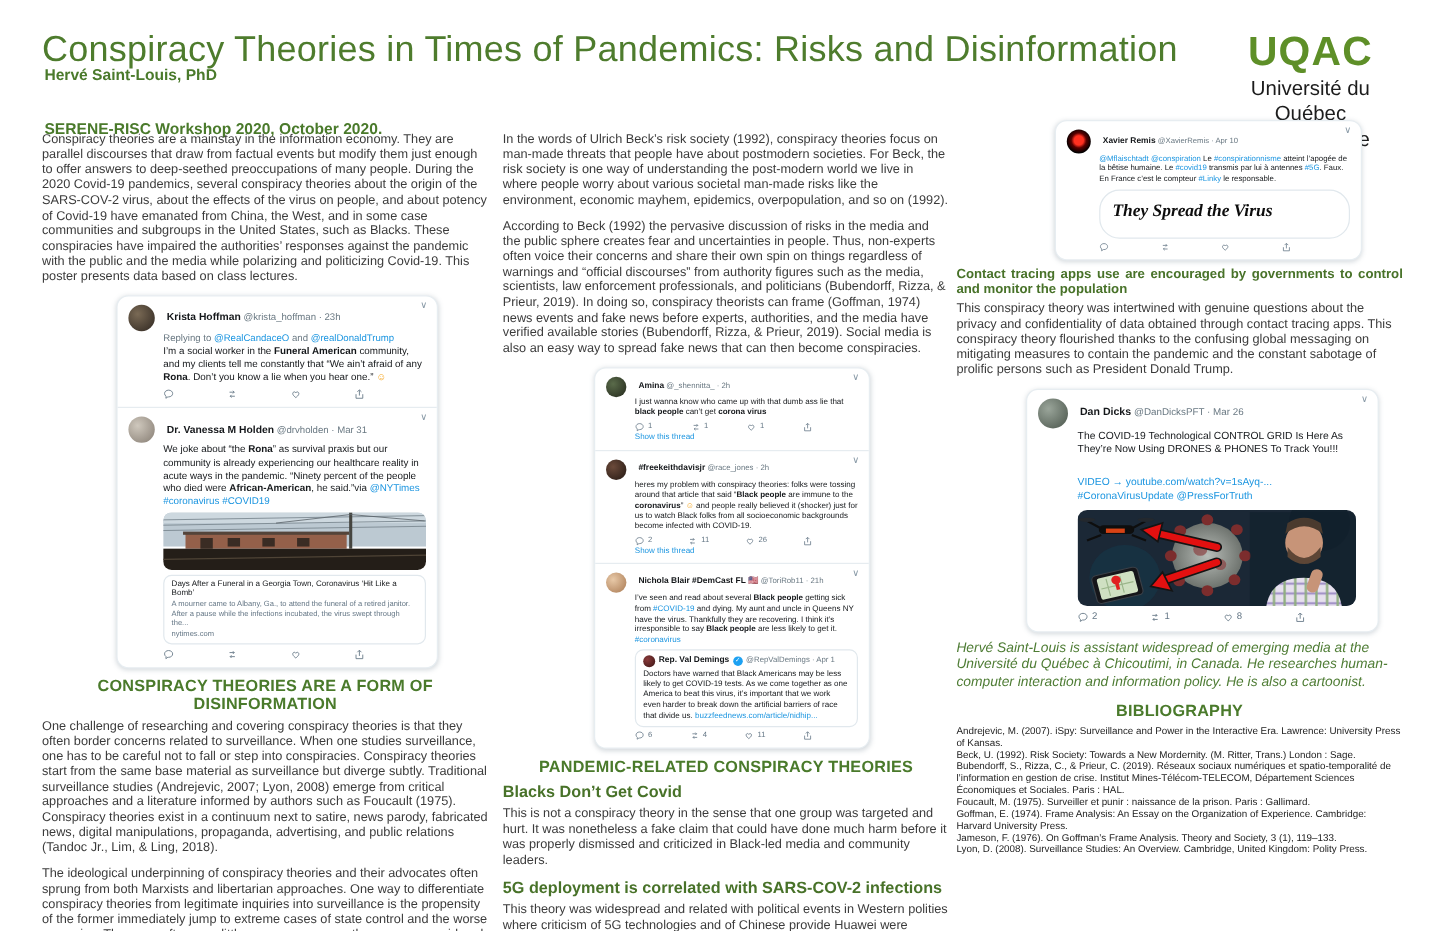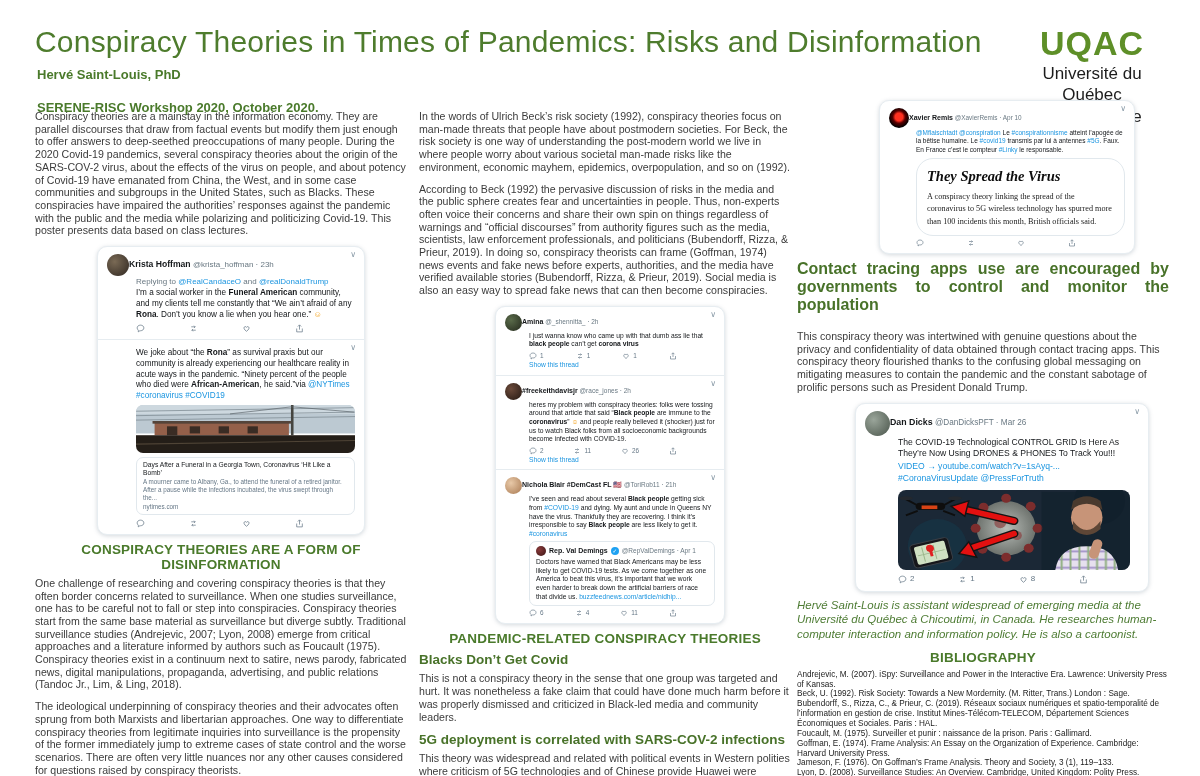--- a/index.html
+++ b/index.html
@@ -2,41 +2,41 @@
 <html><head>
 <meta charset="utf-8">
 <style>
 *{box-sizing:border-box;margin:0;padding:0}
 html,body{width:1200px;height:776px;overflow:hidden}
 body{background:#fff;font-family:"Liberation Sans",sans-serif;color:#3b3b3b;position:relative}
 .page{position:absolute;inset:0;background:#fff}
 
 .title{position:absolute;left:35px;top:25px;font-size:30px;color:#4e7c2d;letter-spacing:.2px;white-space:nowrap}
 .byline{position:absolute;left:37px;font-size:13px;font-weight:bold;color:#4a7a2b}
-.by1{top:67px}.by2{top:100px}
+.by1{top:55px}.by2{top:100px}
 .logo{position:absolute;right:28px;top:24px;width:160px;text-align:center}
 .logo-acro{font-size:34px;color:#5e8f28;letter-spacing:1px;font-weight:bold}
 .logo-line{font-size:17px;color:#1c1c1c;line-height:1.25}
 
 .col{position:absolute;width:372px}
 #col1{left:35px;top:110px}
 #col2{left:419px;top:110px}
 #col3{left:797px;top:100px}
 .pp{font-size:10.6px;line-height:1.2;color:#3b3b3b;margin:0 0 9px;text-align:left}
 .h-sec{color:#4a7a2b;font-weight:bold;text-align:center;font-size:13.5px;margin:4px 0 5px;letter-spacing:.2px}
 .h-sub{color:#487229;font-weight:bold;font-size:13.5px;margin:6px 0 5px}
-.h-just{text-align:justify;font-size:16px;margin:4px 0 16px}
+.h-just{text-align:justify;font-size:11px;margin:4px 0 4px}
 .bio{font-style:italic;color:#4e7c34;font-size:11.5px;line-height:1.28;margin:4px 0 8px}
 .bibwrap p{font-size:8.2px;line-height:1.2;color:#1c1c1c}
 
 .tweetcard{background:#fff;border:1px solid #e7edf1;border-radius:10px;box-shadow:0 1px 4px rgba(101,119,134,.28)}
 .tweet{padding:7px 9px 5px;position:relative}
 .tweet+.tweet{border-top:1px solid #e6ecf0}
 .caret{position:absolute;top:4px;right:8px;color:#8899a6;font-size:8px;line-height:1}
-.th{display:flex;align-items:center;gap:0}
+.th{display:flex;align-items:center;gap:10px}
 .avatar{border-radius:50%;flex:none}
 .nm{font-weight:bold;color:#14171a}
 .hd{color:#697882}
 .tb{color:#14171a}
 .lnk{color:#1b95e0}
 b.bb{color:#14171a}
 .emo{color:#f5a623}
 .acts{display:flex;color:#657786;align-items:center;justify-content:space-between}
 .act{display:inline-flex;align-items:center;gap:3px}
 .showthread{color:#1b95e0}
@@ -81,21 +81,21 @@
 .nytcard{border:1px solid #e1e8ed;border-radius:17px;padding:8px 10px 7px;margin:4px 0 3px 27px}
 .nyt-h{font-family:"Liberation Serif",serif;font-weight:bold;font-style:italic;font-size:14.5px;color:#0d0d0d;margin-bottom:5px}
 .nyt-b{font-family:"Liberation Serif",serif;font-size:8.2px;line-height:1.5;color:#222}
 .tc3 .acts{margin:3px 0 1px 27px;width:160px;font-size:6.4px}
 .tc3 .aic{width:8px;height:8px}
 
 .tc4{width:294px;margin:2px 0 6px 58px;font-size:8.6px;line-height:1.3}
 .tc4 .avatar{width:25px;height:25px}
 .tc4 .nm{font-size:8.8px}.tc4 .hd{font-size:8.2px}
 .tc4 .tb,.tc4 .media{margin-left:33px;margin-top:1px}
-.tc4 .linkline{margin-left:33px;margin-top:2px}
+.tc4 .linkline{margin-left:33px;margin-top:16px}
 .tc4 .acts{margin:4px 0 1px 33px;width:190px;font-size:8px}
 .tc4 .aic{width:9px;height:9px}
 .dimg{width:232px;height:80px;display:block;border-radius:8px;margin-top:6px}
 </style>
 </head>
 <body>
 
 <svg width="0" height="0" style="position:absolute">
   <symbol id="i-reply" viewBox="0 0 16 16">
       <path d="M8 2C4.5 2 2 4.2 2 7c0 1.6.8 3 2.2 3.9L4 14l3-2.1c.3 0 .7.1 1 .1 3.5 0 6-2.2 6-5s-2.5-5-6-5z" fill="none" stroke="currentColor" stroke-width="1.3"></path>
@@ -153,20 +153,25 @@
             </span>
           <span class="act">
               <svg class="aic">
                 <use href="#i-share"></use>
               </svg>
             </span>
         </div>
       </div>
       <div class="tweet">
         <span class="caret">∨</span>
+        <div class="th">
+          <span class="avatar av-vanessa"></span>
+          <div><span class="nm">Dr. Vanessa M Holden</span>
+          <span class="hd">@drvholden · Mar 31</span></div>
+        </div>
         <div class="tb"><span>We joke about “the </span><b class="bb">Rona</b><span>” as survival praxis but our community is already experiencing our healthcare reality in acute ways in the pandemic. “Ninety percent of the people who died were </span><b class="bb">African-American</b><span>, he said.”via </span><span class="lnk">@NYTimes #coronavirus #COVID19</span></div>
         <div class="media">
           <svg class="gimg" viewBox="0 0 212 54" preserveAspectRatio="none">
             <rect width="212" height="32" fill="#bcc9d2"></rect>
             <rect width="212" height="10" fill="#cdd8df"></rect>
             <path d="M0 7 212 3M0 12 212 8M0 17 212 13" stroke="#7d8a92" stroke-width=".8" fill="none"></path>
             <rect x="150" y="0" width="2.5" height="34" fill="#454540"></rect>
             <path d="M151 2 91 10M151 2l60 6" stroke="#5a6268" stroke-width=".7"></path>
             <rect x="18" y="20" width="130" height="14" fill="#94604a"></rect>
             <rect x="16" y="18" width="134" height="3" fill="#54443a"></rect>
@@ -347,21 +352,20 @@
       <div class="tweet">
         <span class="caret">∨</span>
         <div class="th">
           <span class="avatar av-xavier"></span>
           <div><span class="nm">Xavier Remis</span>
           <span class="hd">@XavierRemis · Apr 10</span></div>
         </div>
         <div class="tb"><span class="lnk">@Mflaischtadt @conspiration</span><span> Le </span><span class="lnk">#conspirationnisme</span><span> atteint l’apogée de la bêtise humaine. Le </span><span class="lnk">#covid19</span><span> transmis par lui à antennes </span><span class="lnk">#5G</span><span>. Faux. En France c’est le compteur </span><span class="lnk">#Linky</span><span> le responsable.</span></div>
         <div class="nytcard">
           <div class="nyt-h">They Spread the Virus</div>
-          <div class="nyt-b">A conspiracy theory linking the spread of the coronavirus to 5G wireless technology has spurred more than 100 incidents this month, British officials said.</div>
         </div>
         <div class="acts">
           <span class="act">
               <svg class="aic">
                 <use href="#i-reply"></use>
               </svg>
             </span>
           <span class="act">
               <svg class="aic">
                 <use href="#i-rt"></use>

